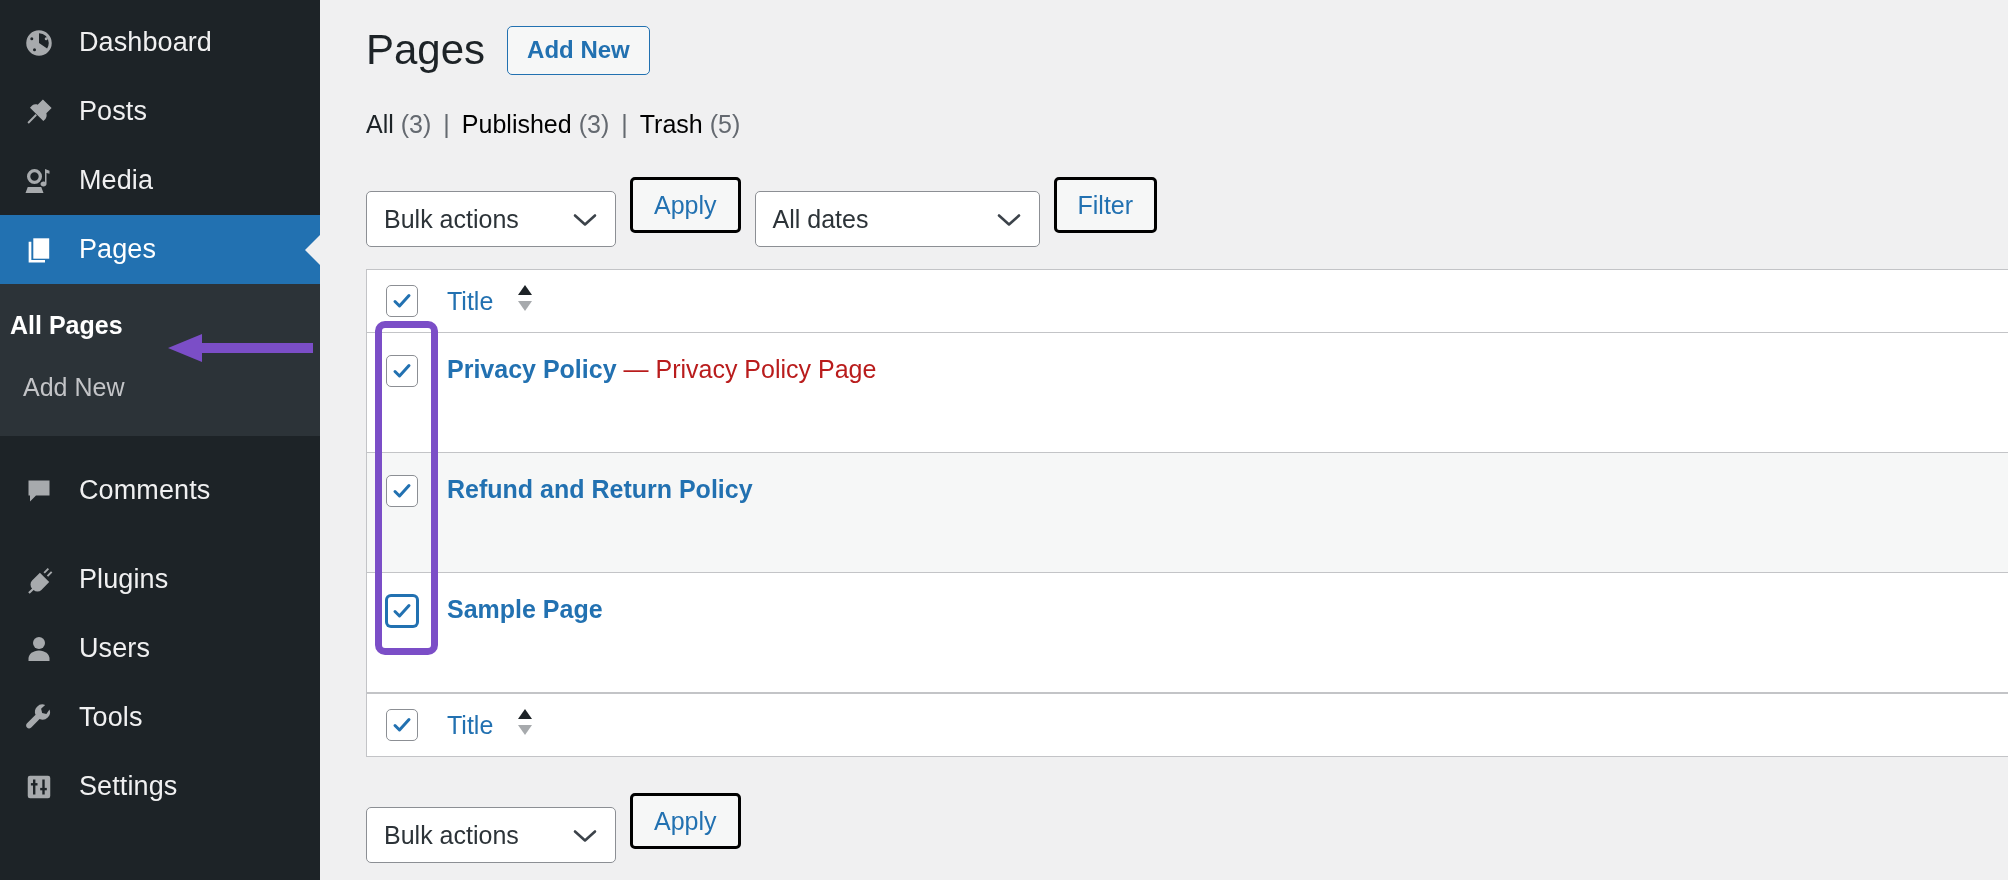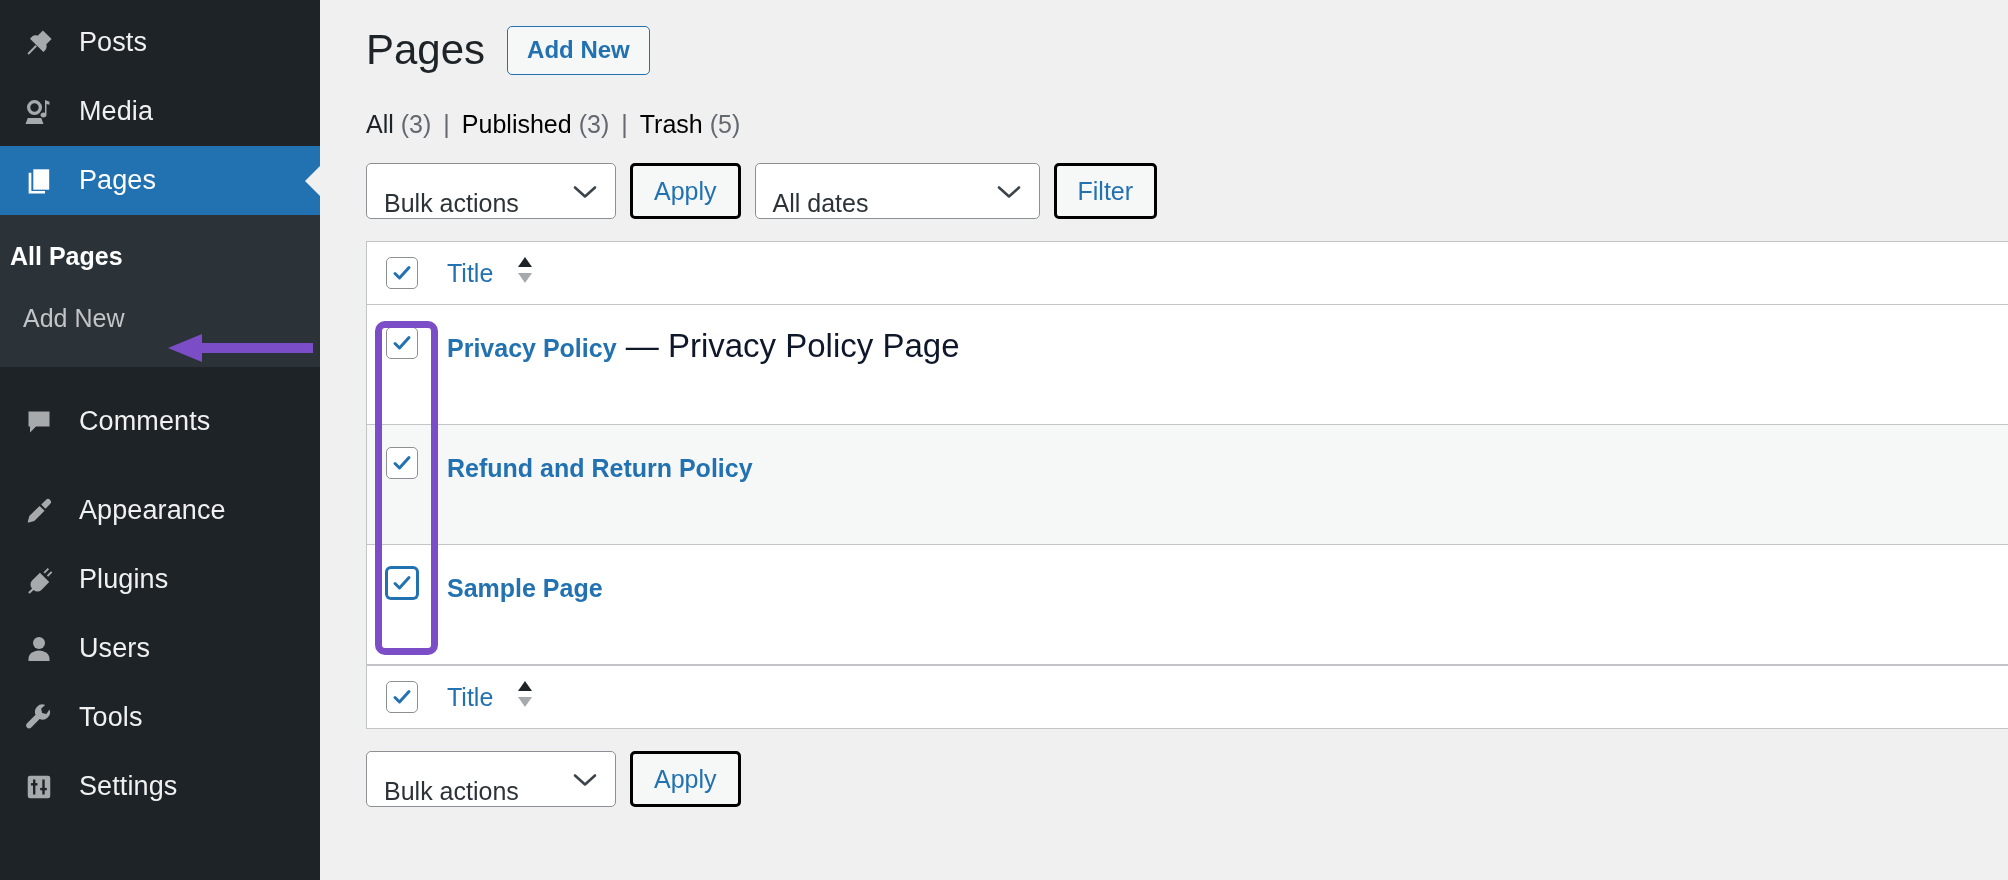--- a/index.html
+++ b/index.html
@@ -143,30 +143,31 @@
     display: flex;
     align-items: center;
     gap: 14px;
     margin-bottom: 22px;
   }
   .tablenav.bottom { margin-top: 22px; margin-bottom: 0; }
 
   .wp-select {
     position: relative;
     display: inline-flex;
-    align-items: flex-end;
+    align-items: center;
     background: #fff;
     border: 1px solid #8c8f94;
     border-radius: 5px;
     height: 56px;
     min-width: 250px;
     padding: 0 56px 0 17px;
     font-size: 25px;
     color: #2c3338;
     cursor: pointer;
+    margin-top: 28px;
   }
   .wp-select .chev {
     position: absolute;
     right: 17px;
     top: 50%;
     transform: translateY(-50%);
     display: block;
   }
   .wp-select.dates { min-width: 285px; }
 
@@ -231,22 +232,22 @@
   }
   .col-sort .lbl { color: #2271b1; font-size: 25px; }
 
   .row-title {
     color: #2271b1;
     font-weight: bold;
     font-size: 25px;
     cursor: pointer;
   }
   .row-suffix {
-    color: #0f172a;
-    font-size: 33px;
+    color: #b91c1c;
+    font-size: 25px;
     font-weight: normal;
     margin-top: 36px;
   }
 
   
   .cb {
     width: 32px;
     height: 32px;
     border-radius: 5px;
     background: #fff;
@@ -281,20 +282,28 @@
     z-index: 41;
   }
 </style>
 </head>
 <body>
 
 <div id="app">
 
   <nav id="sidebar">
 
+    <div class="menu-item">
+      <span class="mi-icon">
+        <svg width="30" height="30" viewBox="0 0 20 20" fill="currentColor">
+          <path d="M10 1.5a8.5 8.5 0 1 0 0 17 8.5 8.5 0 0 0 0-17zm0 2a6.5 6.5 0 0 1 6.5 6.5 6.47 6.47 0 0 1-1.1 3.6L10 10V3.5zM5.2 6.1a1 1 0 1 1 0 2 1 1 0 0 1 0-2zm9.6 0a1 1 0 1 1 0 2 1 1 0 0 1 0-2zM7 13.5a1 1 0 1 1 0 2 1 1 0 0 1 0-2z"></path>
+        </svg>
+      </span>
+      <span class="mi-label">Dashboard</span>
+    </div>
 
     <div class="menu-item">
       <span class="mi-icon">
         <svg width="30" height="30" viewBox="0 0 20 20" fill="currentColor">
           <path d="M12.6 1.6 9.1 5.1c-1.3-.4-2.7-.2-3.7.6L4 7.1l8.9 8.9 1.4-1.4c.8-1 1-2.4.6-3.7l3.5-3.5-5.8-5.8zM8.6 12.3 3.2 17.8l-.9-.9 5.4-5.5.9.9z"></path>
         </svg>
       </span>
       <span class="mi-label">Posts</span>
     </div>
 
@@ -332,28 +341,20 @@
       <span class="mi-icon">
         <svg width="30" height="30" viewBox="0 0 20 20" fill="currentColor">
           <path d="M3 3h14v10H8l-4 4v-4H3V3z"></path>
         </svg>
       </span>
       <span class="mi-label">Comments</span>
     </div>
 
     <div class="menu-gap"></div>
 
-    <div class="menu-item">
-      <span class="mi-icon">
-        <svg width="30" height="30" viewBox="0 0 20 20" fill="currentColor">
-          <path d="M17.4 2.6a2 2 0 0 0-2.8 0l-3.1 3.1 2.8 2.8 3.1-3.1a2 2 0 0 0 0-2.8zM10.4 6.6 3.9 13a2 2 0 0 0-.5.9l-.8 3.1a.5.5 0 0 0 .6.6l3.1-.8a2 2 0 0 0 .9-.5l6.5-6.5-3.3-3.2z"></path>
-        </svg>
-      </span>
-      <span class="mi-label">Appearance</span>
-    </div>
 
     <div class="menu-item">
       <span class="mi-icon">
         <svg width="30" height="30" viewBox="0 0 20 20" fill="currentColor">
           <path d="M15.8 2 13 4.8l.9.9 2.8-2.8-.9-.9zM18 4.2l-2.8 2.8.9.9L18.9 5l-.9-.8zM10.6 5.2 5.4 10.4a3.7 3.7 0 0 0 0 5.2l-2.6 2.6 1 1 2.6-2.6a3.7 3.7 0 0 0 5.2 0l5.2-5.2-6.2-6.2z"></path>
         </svg>
       </span>
       <span class="mi-label">Plugins</span>
     </div>
 

